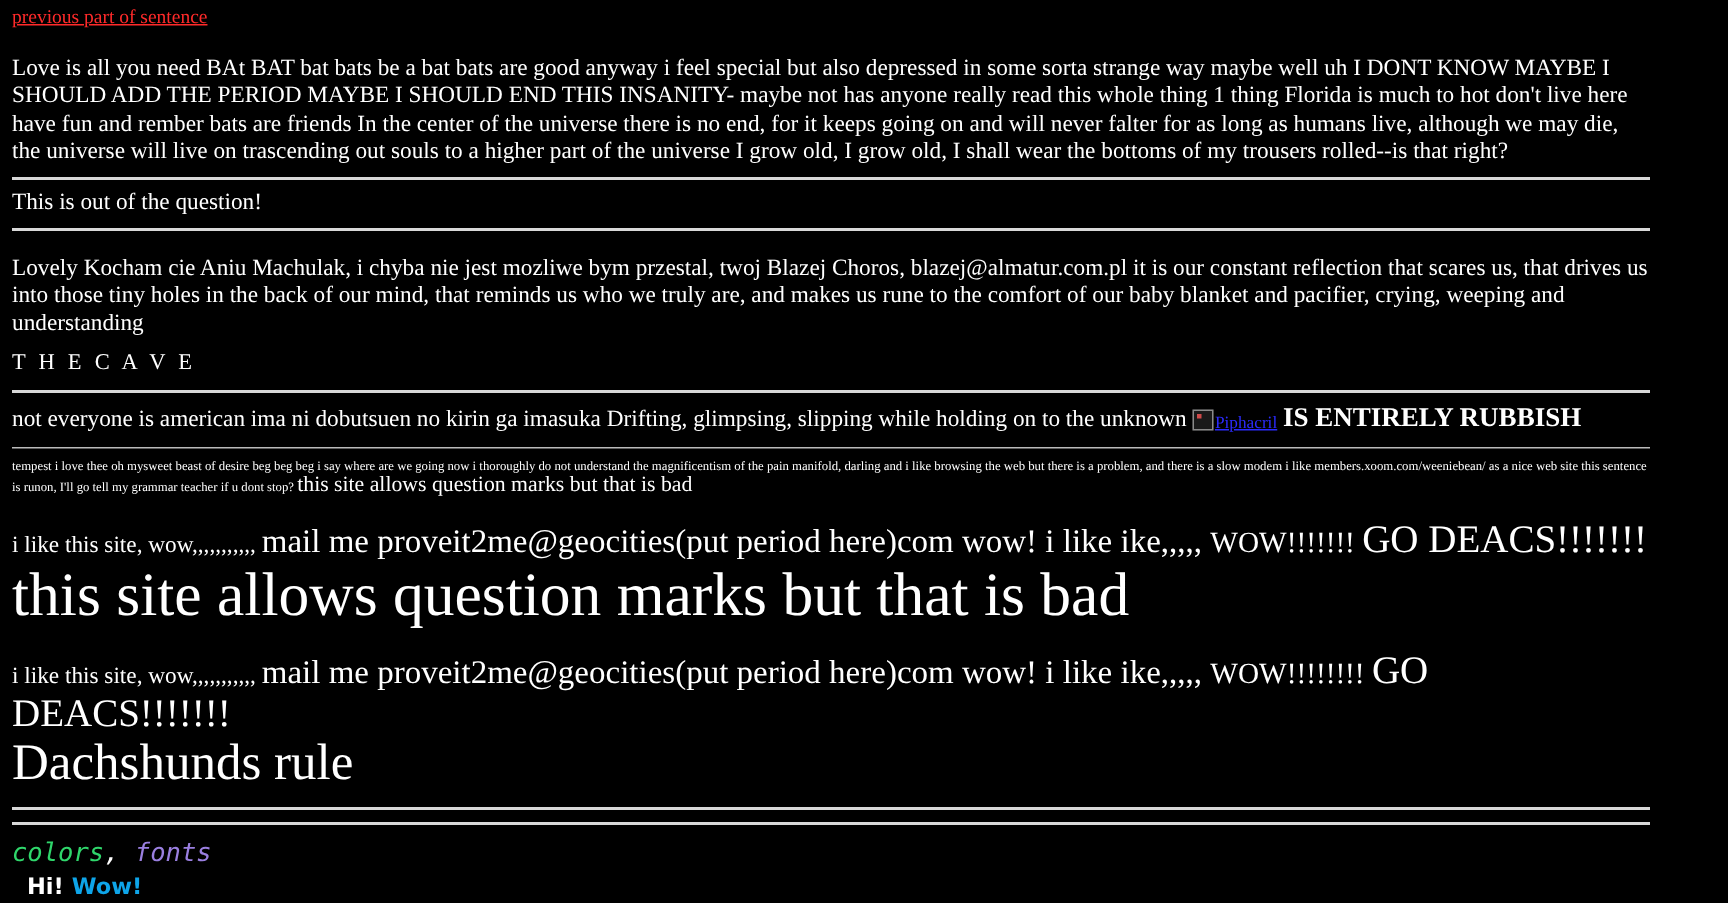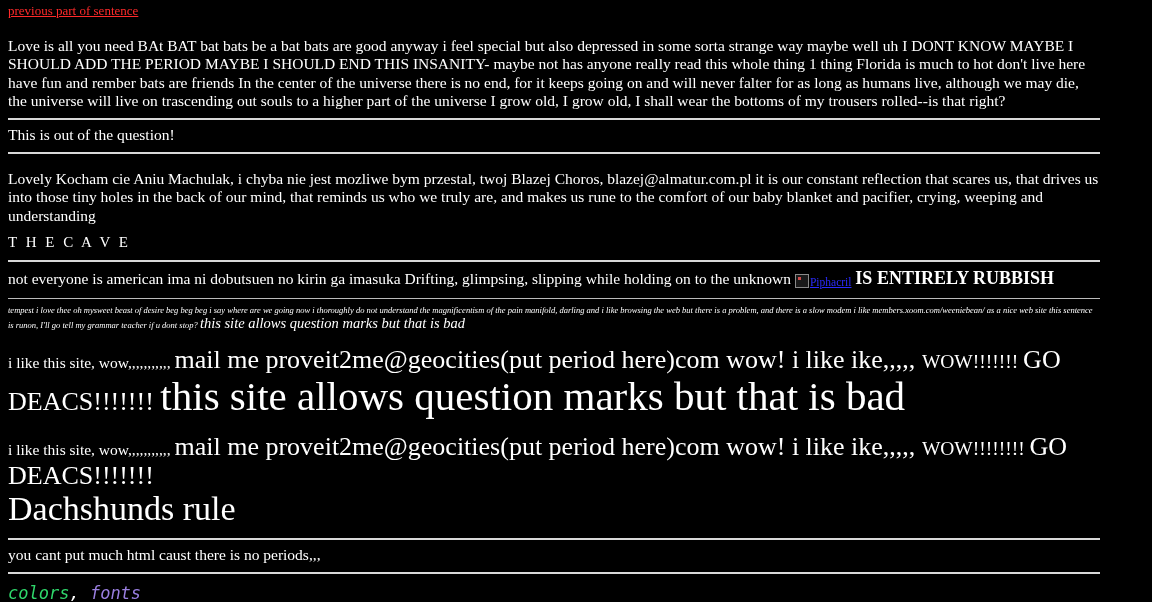--- a/index.html
+++ b/index.html
@@ -94,52 +94,51 @@
     margin-top: 30px;
   }
   .bigbold {
     font-weight: bold;
     font-size: 18px;
   }
   .tiny {
     font-size: 8.5px;
     line-height: 1.22;
     margin: 6px 0 4px 0;
-    font-style: italic;
   }
   .tiny-inline-big {
     font-size: 14.5px;
   }
   .mixedbig {
     margin: 12px 0 10px 0;
     line-height: 1.12;
   }
   .s15 { font-size: 15.5px; }
   .s19 { font-size: 19.5px; }
-  .s22 { font-size: 26px; }
+  .s22 { font-size: 22px; }
   .s26 { font-size: 26px; }
   .s34 { font-size: 34px; }
   .s40 { font-size: 41px; }
   .colorsfonts {
     margin: 9px 0 0 0;
     font-family: "DejaVu Sans Mono", monospace;
     font-size: 17px;
     font-style: italic;
   }
   .colorsfonts .c1 { color: #2fd66b; }
   .colorsfonts .comma { color: #ffffff; }
   .colorsfonts .c2 { color: #9a7fe0; }
   .hiwow {
     font-family: "DejaVu Sans", sans-serif;
     font-weight: bold;
     font-size: 15px;
     margin: 3px 0 1px 10px;
   }
   .hiwow .hi { color: #ffffff; text-align: center; }
-  .hiwow .wow { color: #eab308; margin-top: 28px; }
+  .hiwow .wow { color: #0ea5e9; margin-top: 28px; }
   .cool {
     font-family: "Liberation Serif", serif;
     font-size: 15.5px;
     margin: 1px 0 8px 10px;
     color: #ffffff;
     text-align: right;
   }
 </style>
 </head>
 <body>
@@ -180,21 +179,20 @@
     <span class="s15">i like this site, wow,,,,,,,,,,, </span><span class="s22">mail me proveit2me@geocities(put period here)com wow! i like ike,,,,, </span><span class="s19">WOW!!!!!!! </span><span class="s26">GO DEACS!!!!!!! </span><span class="s40">this site allows question marks but that is bad</span>
   </div>
 
   <div class="mixedbig">
     <span class="s15">i like this site, wow,,,,,,,,,,, </span><span class="s22">mail me proveit2me@geocities(put period here)com wow! i like ike,,,,, </span><span class="s19">WOW!!!!!!!! </span><span class="s26">GO DEACS!!!!!!!</span>
     <div class="s34">Dachshunds rule</div>
   </div>
 
   <hr class="rule">
 
-  <div class="line">you cant put much html caust there is no periods,,,</div>
 
   <hr class="rule">
 
   <div class="colorsfonts">
     <span class="c1">colors</span><span class="comma">, </span><span class="c2">fonts</span>
   </div>
 
   <div class="hiwow">
     <span class="hi">Hi!</span>
     <span class="wow">Wow!</span>

